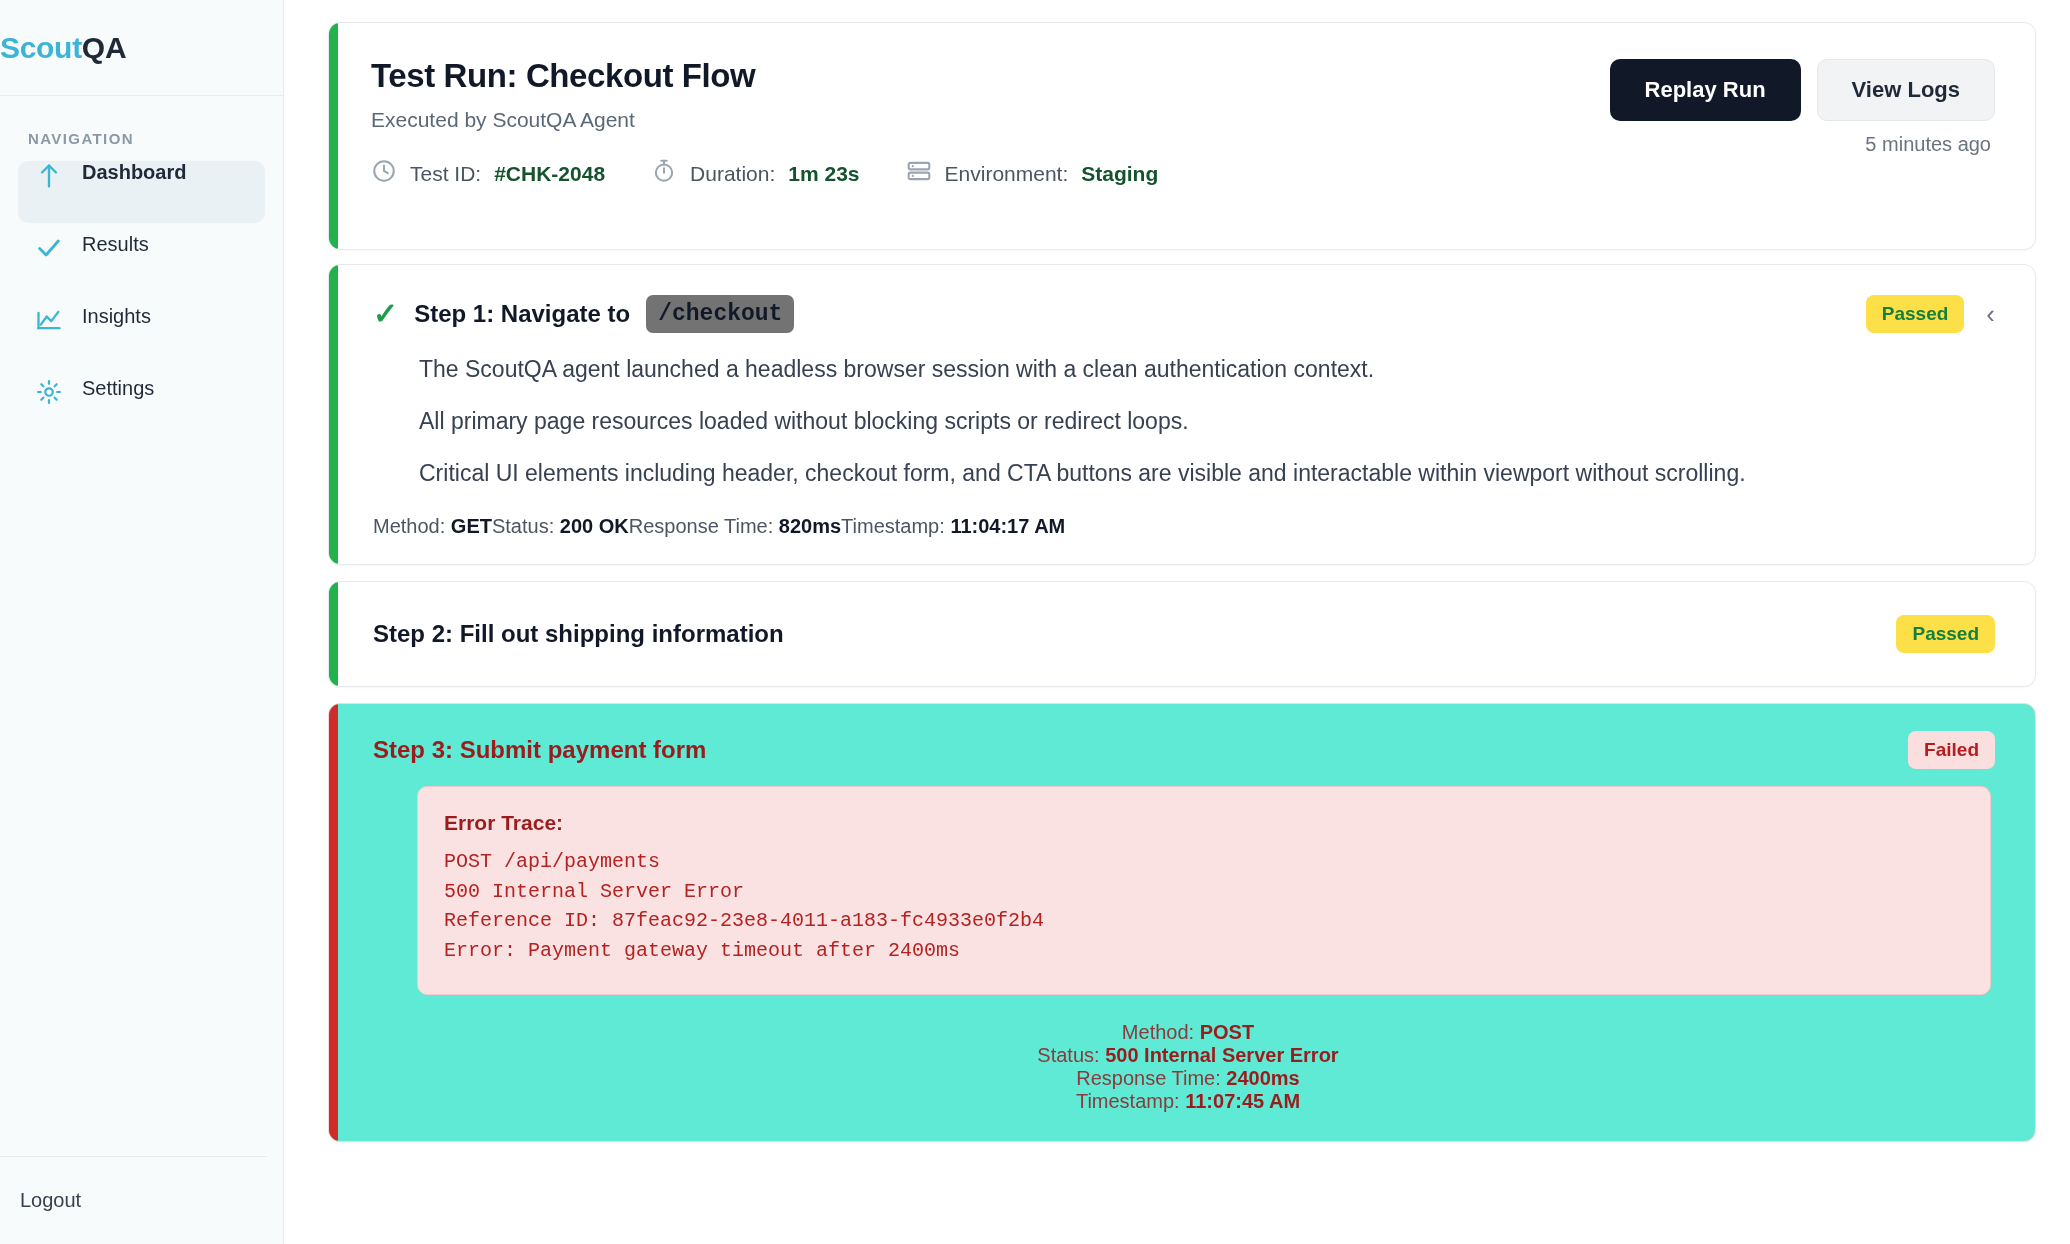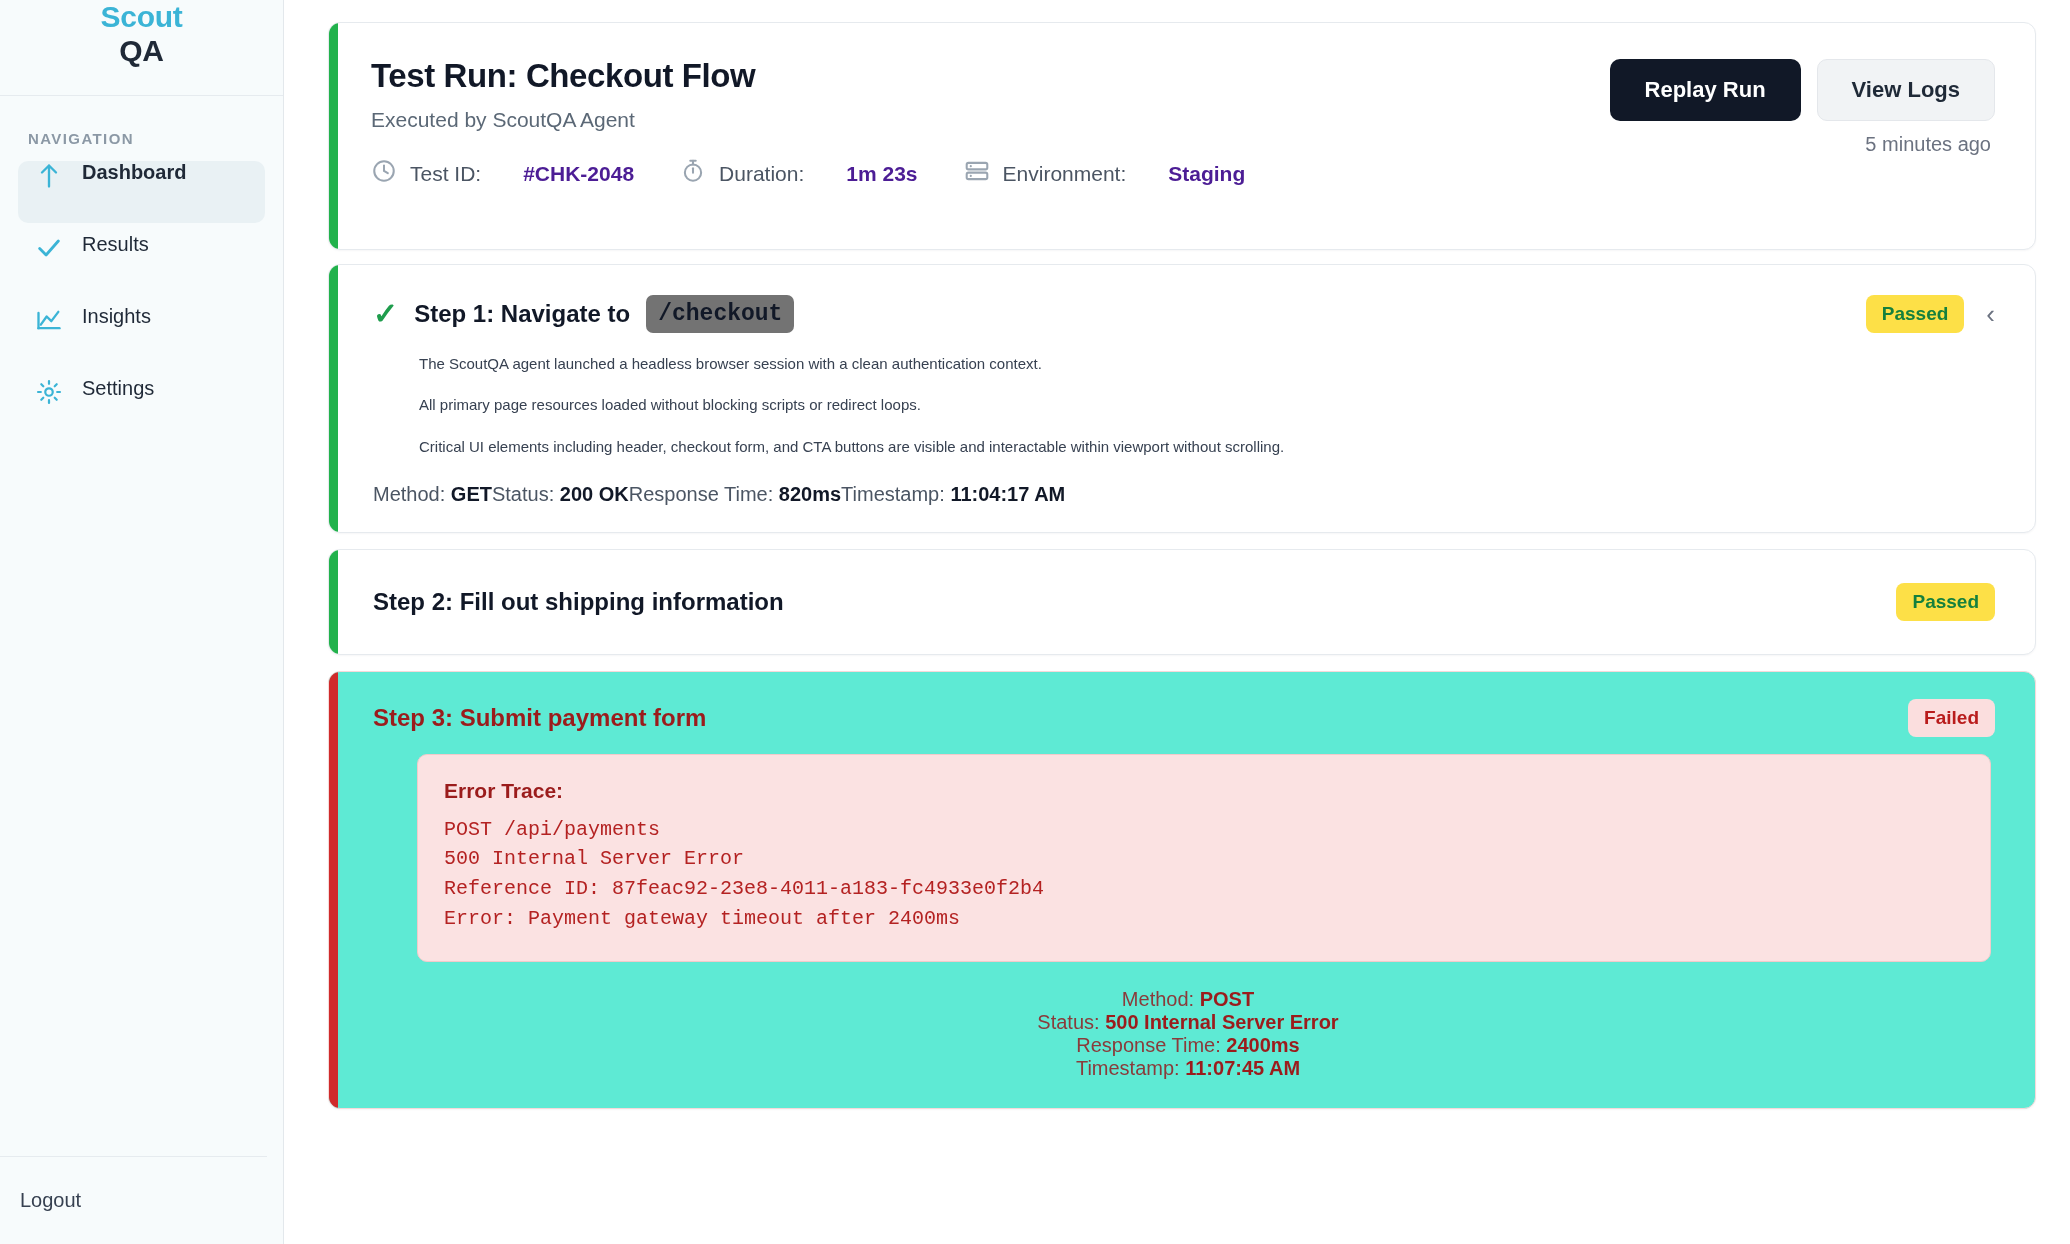--- a/index.html
+++ b/index.html
@@ -28,21 +28,20 @@
     position: relative;
   }
   .brand {
     height: 96px;
     display: flex;
     align-items: center;
     border-bottom: 1px solid #e6ebef;
     font-size: 30px;
     font-weight: bold;
     letter-spacing: -0.3px;
-    flex-direction: column;
   }
   .brand .scout { color: #3bb4d6; }
   .brand .qa { color: #1f2937; }
 
   .nav-label {
     padding: 34px 0 14px 28px;
     font-size: 15px;
     letter-spacing: 1.4px;
     color: #8b98a5;
     font-weight: bold;
@@ -120,21 +119,21 @@
   }
   .meta-row {
     margin-top: 26px;
     display: flex;
     align-items: center;
     gap: 46px;
     font-size: 21px;
     color: #4b5563;
   }
   .meta-item { display: flex; align-items: center; gap: 13px; }
-  .meta-item b { color: #4c1d95; font-weight: bold; margin-left: 29px; }
+  .meta-item b { color: #14532d; font-weight: bold; }
 
   .hdr-actions {
     position: absolute;
     top: 36px;
     right: 40px;
     display: flex;
     align-items: center;
     gap: 16px;
   }
   .btn {
@@ -199,21 +198,21 @@
     align-items: center;
     gap: 22px;
   }
   .chev {
     font-size: 26px;
     color: #6b7280;
     cursor: pointer;
     line-height: 1;
   }
   .step-body p {
-    font-size: 15px;
+    font-size: 23px;
     color: #374151;
     margin-top: 21px;
     padding-left: 46px;
     line-height: 1.35;
   }
   .detail-row {
     display: flex;
     align-items: center;
     margin-top: 26px;
     font-size: 20px;

